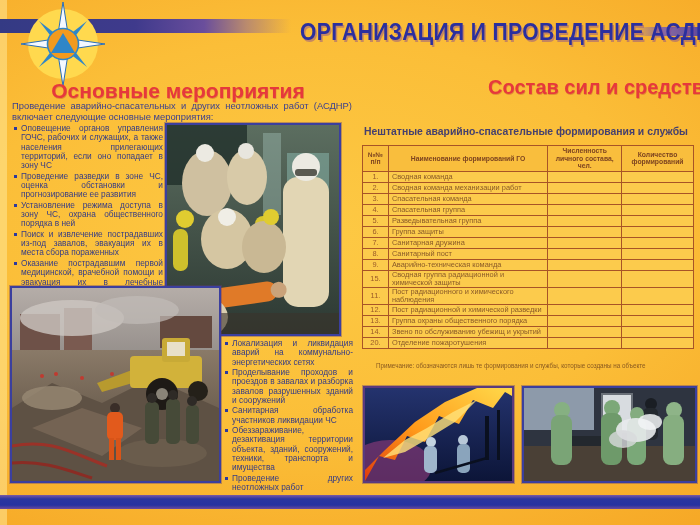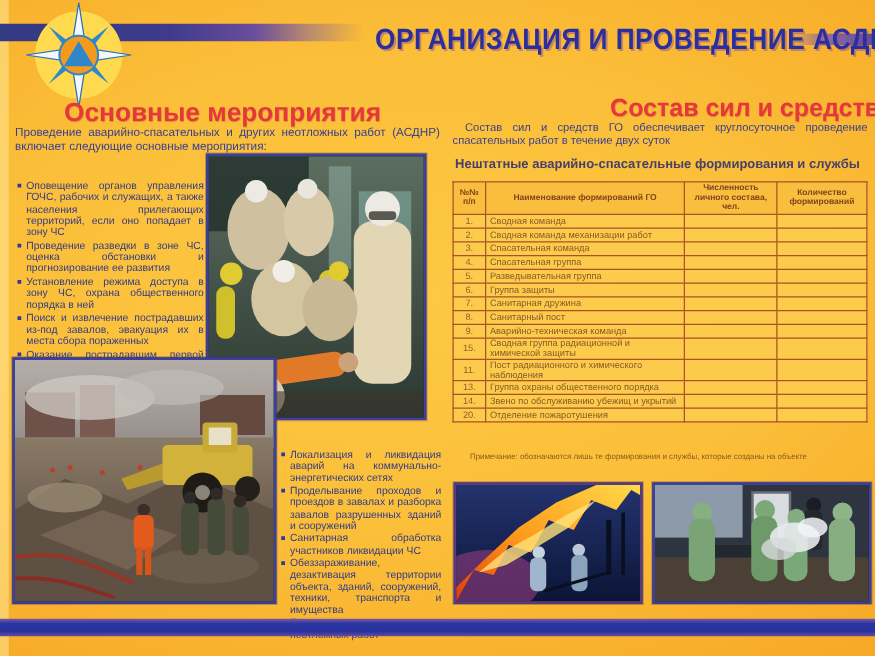--- a/index.html
+++ b/index.html
@@ -25,21 +25,21 @@
   .h-red{position:absolute;color:#e6383c;font-weight:bold;text-align:center;
     text-shadow:.5px .5px 0 rgba(180,60,40,.35);}
   #left-heading{left:8px;top:79px;width:340px;font-size:21px;}
   #right-heading{left:368px;top:76px;width:336px;font-size:20px;text-align:right;}
   .intro{position:absolute;color:#3a3f8f;text-align:justify;}
   #left-intro{left:12px;top:101px;width:340px;font-size:9.4px;line-height:10.6px;}
   #right-intro{left:362px;top:97px;width:332px;font-size:9px;line-height:10.4px;text-indent:10px;}
   #table-title{position:absolute;left:358px;top:126px;width:336px;text-align:center;
     color:#45406e;font-weight:bold;font-size:10.4px;}
   
-  .blist{position:absolute;color:#343b86;font-size:8.3px;line-height:9.35px;margin-top:20px;}
+  .blist{position:absolute;color:#343b86;font-size:8.3px;line-height:9.35px;}
   #left-bullets-top{left:12px;top:124px;width:151px;}
   #left-bullets-bottom{left:223px;top:339px;width:130px;}
   .li{display:flex;margin:0;}
   .blt{flex:0 0 3px;width:3px;height:3px;background:#2d3a9e;margin:3px 4px 0 2px;}
   .li span:last-child{flex:1;text-align:justify;}
   .li + .li{margin-top:1px;}
   
   .photo{position:absolute;border:2px solid #3b3f9e;background:#222;box-shadow:0 0 0 1px rgba(90,60,120,.4);}
   .photo svg{display:block;}
   #photo-subway{left:165px;top:123px;width:176px;height:213px;}
@@ -222,21 +222,20 @@
           <circle cx="140" cy="110" r="5"></circle>
           <circle cx="161" cy="107" r="5"></circle>
           <circle cx="180" cy="113" r="5"></circle>
         </g>
       <path d="M0,158 C40,150 62,166 95,178" stroke="#9a3228" stroke-width="3" fill="none"></path>
       <path d="M0,175 C30,172 55,182 80,190" stroke="#8a2c24" stroke-width="3" fill="none"></path>
     </svg>
   </div>
 
   <div class="h-red" id="right-heading">Состав сил и средств</div>
-  <div class="intro" id="right-intro">Состав сил и средств ГО обеспечивает круглосуточное проведение спасательных работ в течение двух суток</div>
   <div id="table-title">Нештатные аварийно-спасательные формирования и службы</div>
 
   <table class="ftable">
     <colgroup>
         <col style="width:26px">
         <col style="width:160px">
         <col style="width:74px">
         <col style="width:72px">
       </colgroup>
     <thead>
@@ -304,20 +303,26 @@
         </tr>
         <tr>
           <td class="c-num">15.</td>
           <td class="c-name">Сводная группа радиационной и химической защиты</td>
           <td></td>
           <td></td>
         </tr>
         <tr>
           <td class="c-num">11.</td>
           <td class="c-name">Пост радиационного и химического наблюдения</td>
+          <td></td>
+          <td></td>
+        </tr>
+        <tr>
+          <td class="c-num">12.</td>
+          <td class="c-name">Пост радиационной и химической разведки</td>
           <td></td>
           <td></td>
         </tr>
         <tr>
           <td class="c-num">13.</td>
           <td class="c-name">Группа охраны общественного порядка</td>
           <td></td>
           <td></td>
         </tr>
         <tr>

